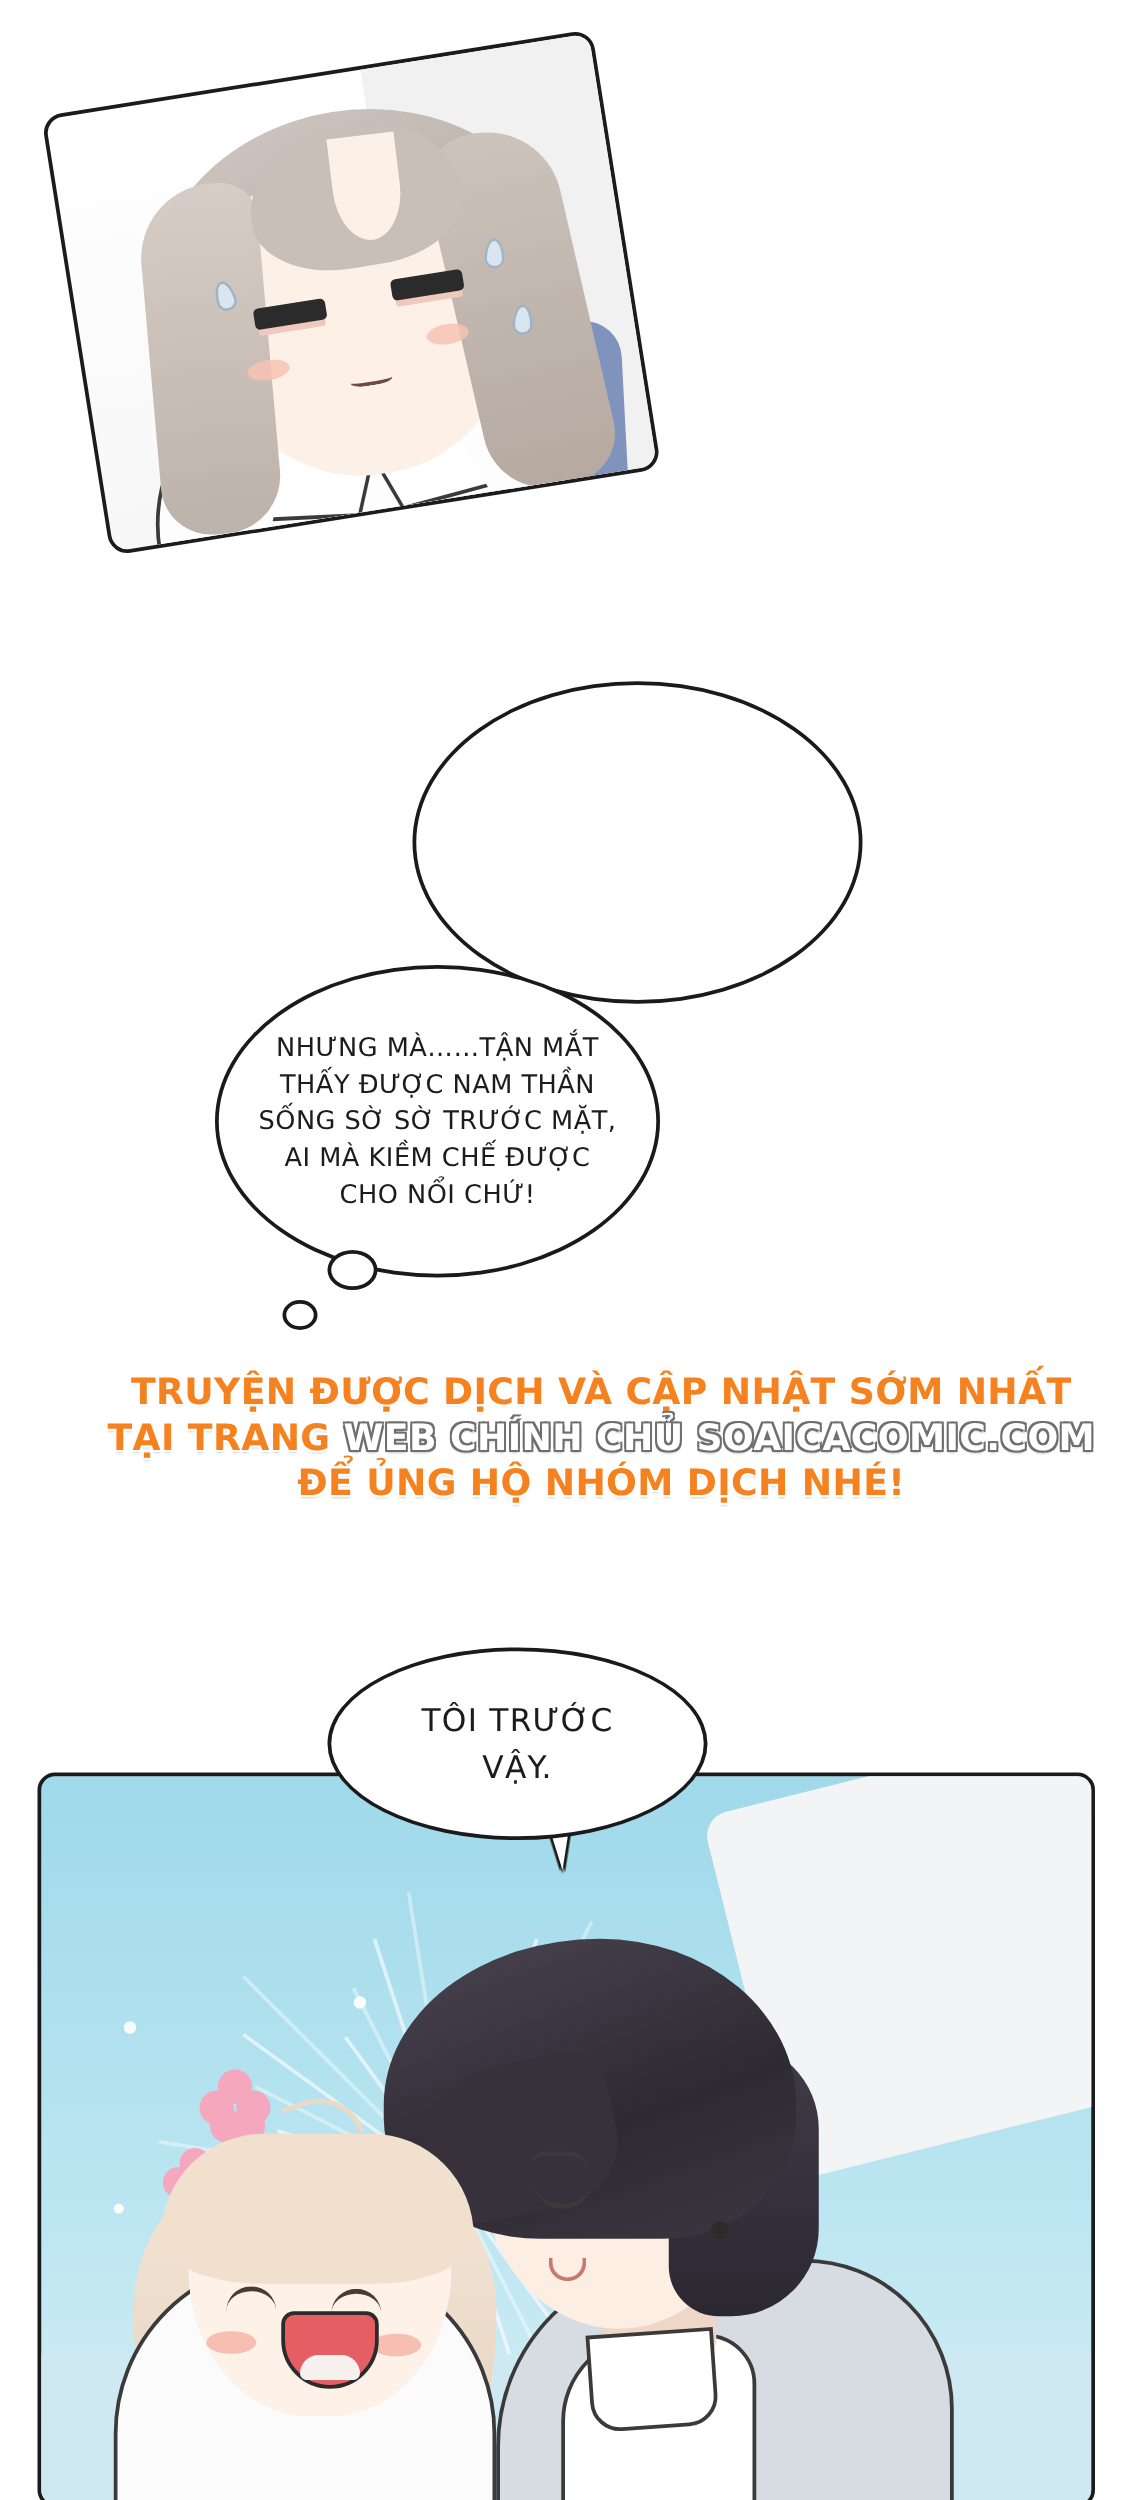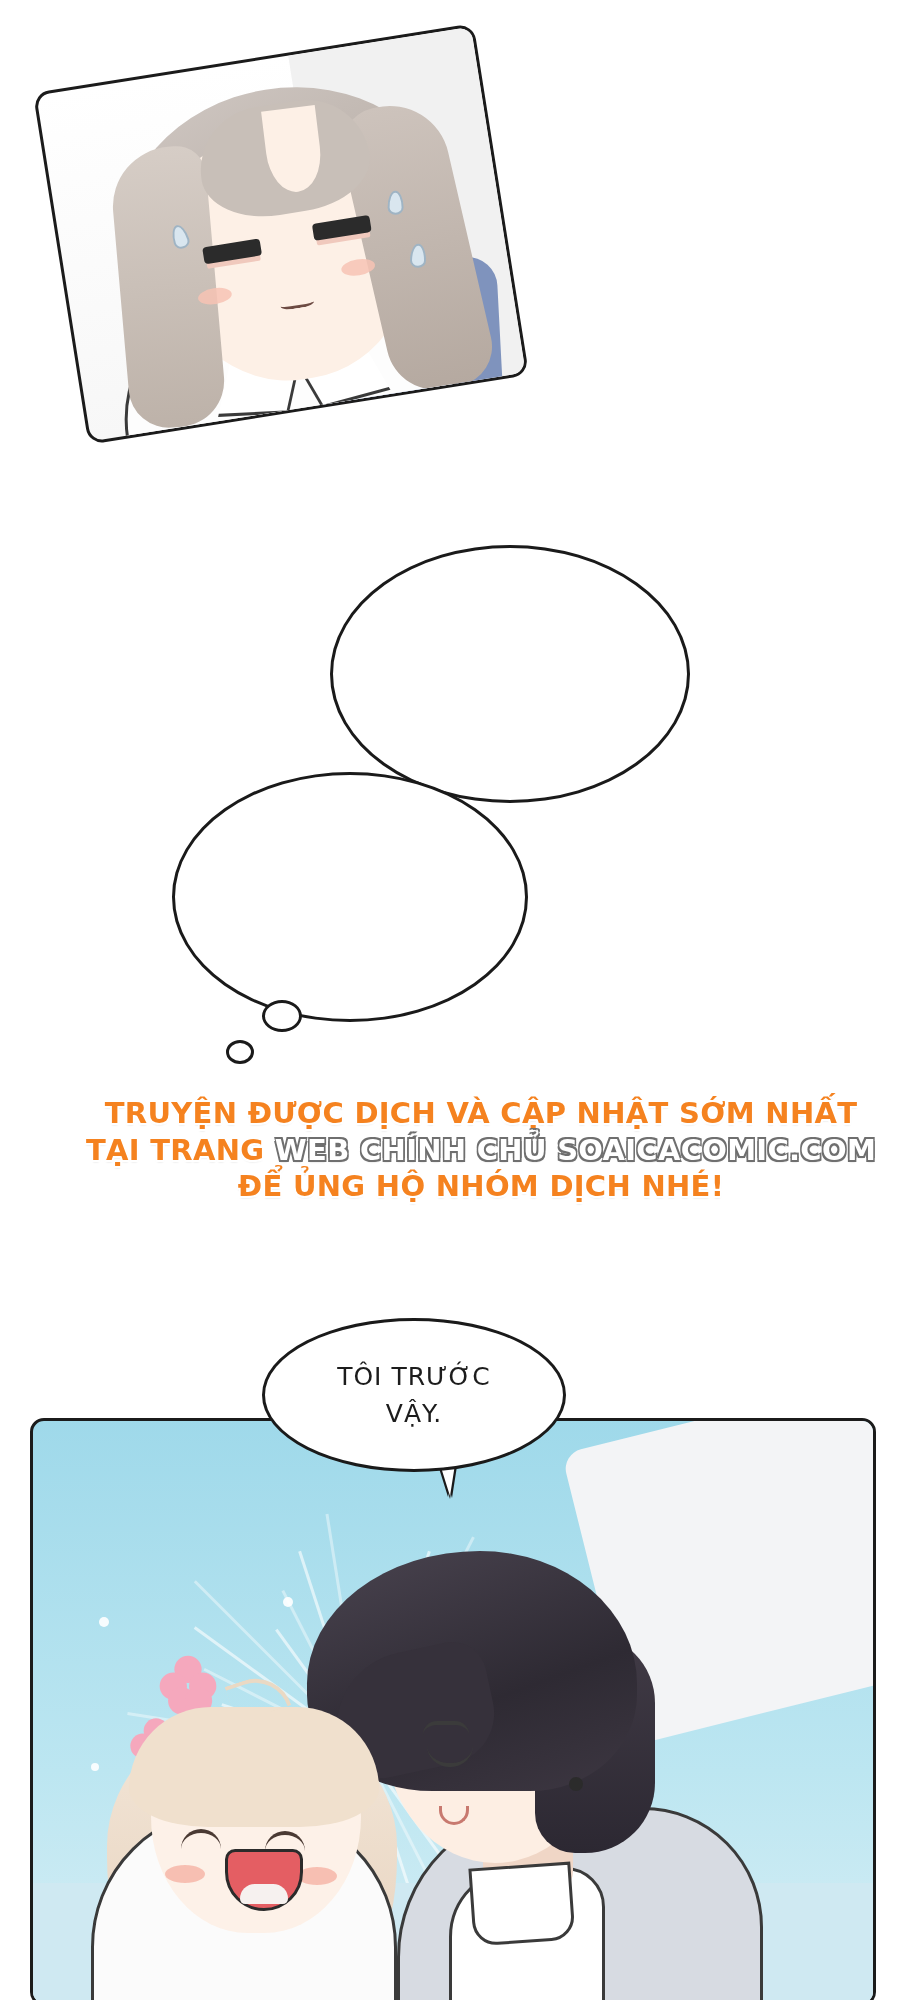--- a/index.html
+++ b/index.html
@@ -823,20 +823,25 @@
         <i style="transform: rotate(326.25deg); height: 146px;"></i>
         <i style="transform: rotate(330deg); height: 146px;"></i>
         <i style="transform: rotate(333.75deg); height: 146px;"></i>
         <i style="transform: rotate(337.5deg); height: 146px;"></i>
         <i style="transform: rotate(341.25deg); height: 146px;"></i>
         <i style="transform: rotate(345deg); height: 146px;"></i>
         <i style="transform: rotate(348.75deg); height: 146px;"></i>
         <i style="transform: rotate(352.5deg); height: 146px;"></i>
         <i style="transform: rotate(356.25deg); height: 146px;"></i>
       </div>
+    <div class="txt">NHƯNG MÀ……TẬN MẮT
+THẤY ĐƯỢC NAM THẦN
+SỐNG SỜ SỜ TRƯỚC MẶT,
+AI MÀ KIỀM CHẾ ĐƯỢC
+CHO NỔI CHỨ!</div>
   </div>
 
   <div class="dot" style="left:262px; top:1000px; width:34px; height:26px;"></div>
   <div class="dot" style="left:226px; top:1040px; width:22px; height:18px;"></div>
 
   <div class="promo">
     <div class="line1">TRUYỆN ĐƯỢC DỊCH VÀ CẬP NHẬT SỚM NHẤT</div>
     <div class="line2"><span>TẠI TRANG </span><span class="white">WEB CHÍNH CHỦ SOAICACOMIC.COM</span></div>
     <div class="line4">ĐỂ ỦNG HỘ NHÓM DỊCH NHÉ!</div>
   </div>

